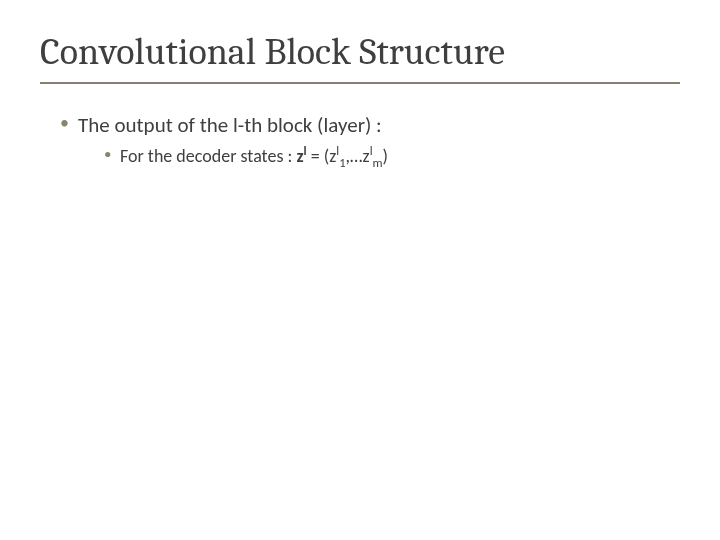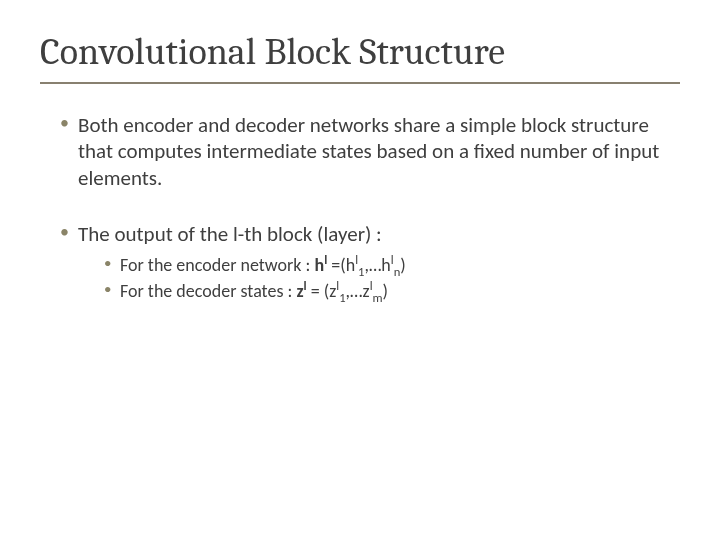--- a/index.html
+++ b/index.html
@@ -82,28 +82,22 @@
 </head>
 <body>
 
 <div class="slide">
 
   <h1 class="title">Convolutional Block Structure</h1>
   <hr class="title-rule">
 
   <ul class="level1">
     <li>
-      <span>Both encoder and decoder networks share a simple block structure that computes intermediate states based on a fixed number of input elements.</span>
-    </li>
-    <li>
       <span>The output of the l-th block (layer) :</span>
       <ul class="level2">
-        <li>
-          <span>For the encoder network : </span><span class="b">h</span><span class="b sup">l</span><span> =(h</span><span class="sup">l</span><span class="sub">1</span><span>,…h</span><span class="sup">l</span><span class="sub">n</span><span>)</span>
-        </li>
         <li>
           <span>For the decoder states : </span><span class="b">z</span><span class="b sup">l</span><span> = (z</span><span class="sup">l</span><span class="sub">1</span><span>,…z</span><span class="sup">l</span><span class="sub">m</span><span>)</span>
         </li>
       </ul>
     </li>
   </ul>
 
 </div>
 
 </body></html>

